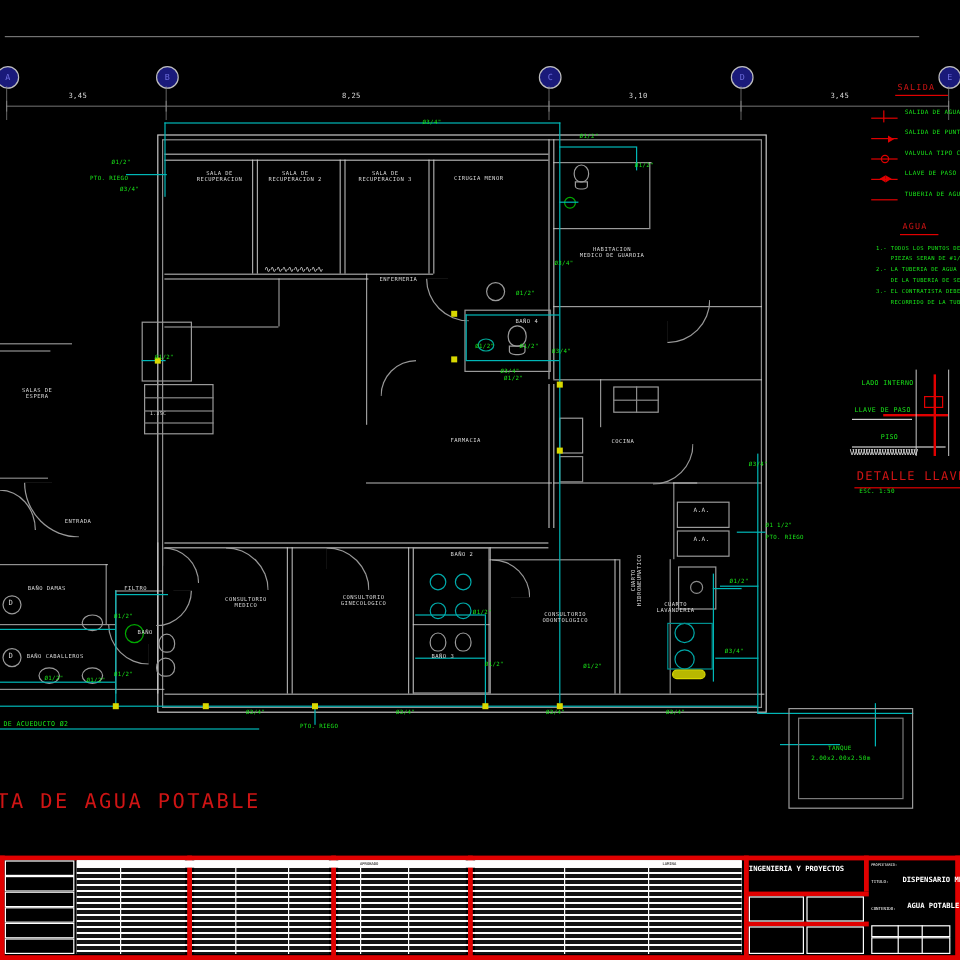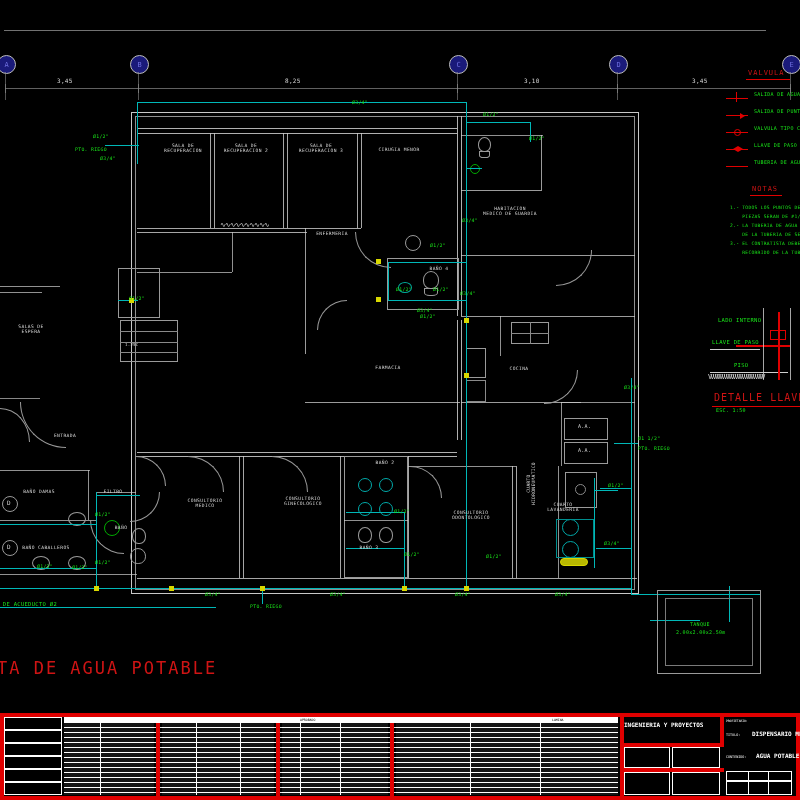--- a/index.html
+++ b/index.html
@@ -335,31 +335,31 @@
 
   <div class="txt redT" style="left:-52px;top:660px;font-size:17px;letter-spacing:2px;">PLANTA DE AGUA POTABLE</div>
 
   <div class="txt grnT" style="left:-8px;top:602px;font-size:5.5px;">NE DE ACUEDUCTO Ø2</div>
 
   <div class="box" style="left:657px;top:590px;width:104px;height:84px;border:1px solid #9a9a9a;"></div>
   <div class="box" style="left:665px;top:598px;width:88px;height:68px;border:1px solid #7a7a7a;"></div>
   <div class="txt grnT" style="left:690px;top:622px;font-size:5px;">TANQUE</div>
   <div class="txt grnT" style="left:676px;top:630px;font-size:5px;">2.00x2.00x2.50m</div>
 
-  <div class="txt redT" style="left:748px;top:70px;font-size:7px;letter-spacing:1px;">VALVULA</div>
+  <div class="txt redT" style="left:748px;top:70px;font-size:7px;letter-spacing:1px;">SALIDA</div>
   <div class="hl redL" style="left:746px;top:79px;width:44px;"></div>
   <div id="legend-items">
       <div class="txt grnT" style="left: 754px; top: 92px; font-size: 5px;">SALIDA DE AGUA F</div>
       <div class="txt grnT" style="left: 754px; top: 109px; font-size: 5px;">SALIDA DE PUNTO</div>
       <div class="txt grnT" style="left: 754px; top: 126px; font-size: 5px;">VALVULA TIPO COU</div>
       <div class="txt grnT" style="left: 754px; top: 143px; font-size: 5px;">LLAVE DE PASO T</div>
       <div class="txt grnT" style="left: 754px; top: 160px; font-size: 5px;">TUBERIA DE AGUA</div>
     </div>
 
-  <div class="txt redT" style="left:752px;top:186px;font-size:7px;letter-spacing:1px;">NOTAS</div>
+  <div class="txt redT" style="left:752px;top:186px;font-size:7px;letter-spacing:1px;">AGUA</div>
   <div class="hl redL" style="left:750px;top:195px;width:32px;"></div>
   <div id="notes-items">
       <div class="txt grnT" style="left: 730px; top: 206px; font-size: 4.6px;">1.- TODOS LOS PUNTOS DE</div>
       <div class="txt grnT" style="left: 730px; top: 215px; font-size: 4.6px;">    PIEZAS SERAN DE #1/2</div>
       <div class="txt grnT" style="left: 730px; top: 224px; font-size: 4.6px;">2.- LA TUBERIA DE AGUA P</div>
       <div class="txt grnT" style="left: 730px; top: 233px; font-size: 4.6px;">    DE LA TUBERIA DE SER</div>
       <div class="txt grnT" style="left: 730px; top: 242px; font-size: 4.6px;">3.- EL CONTRATISTA DEBER</div>
       <div class="txt grnT" style="left: 730px; top: 251px; font-size: 4.6px;">    RECORRIDO DE LA TUBE</div>
     </div>
 

